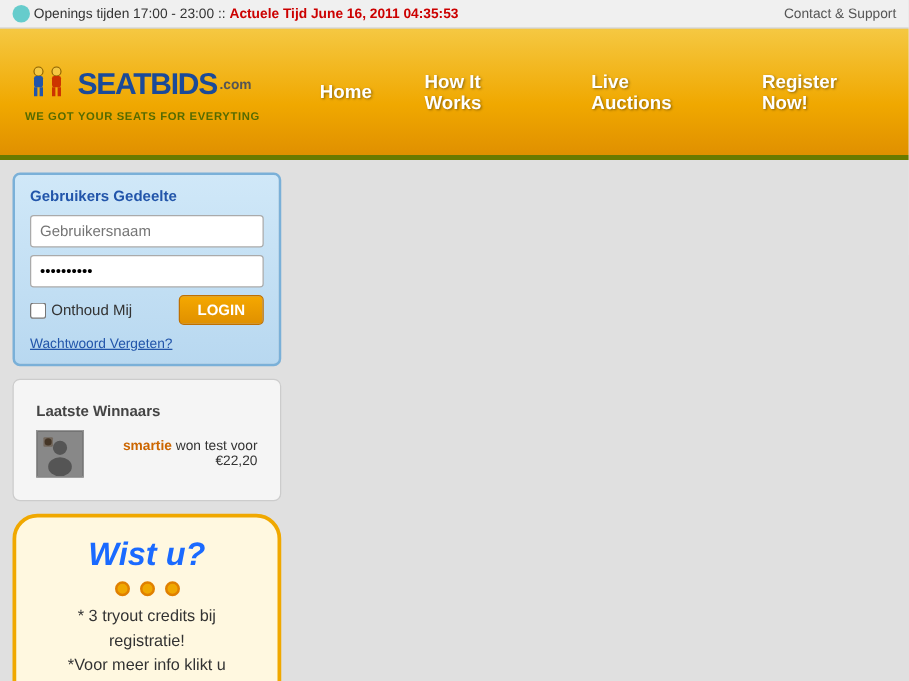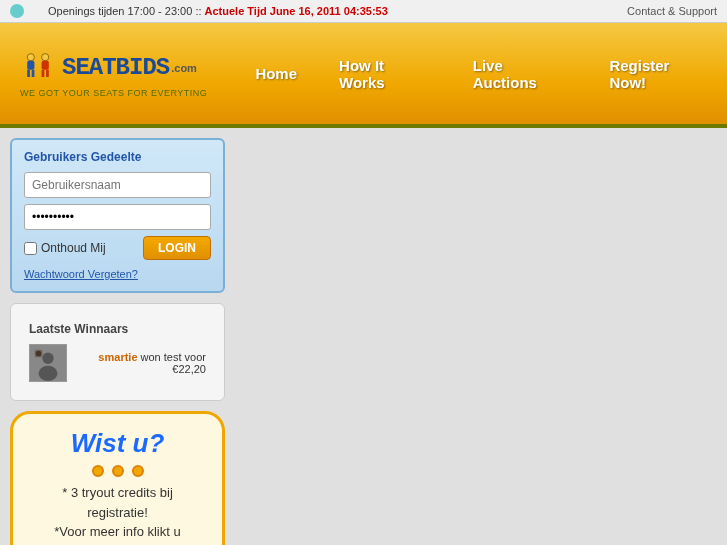--- a/index.html
+++ b/index.html
@@ -8,21 +8,21 @@
     
     #topbar {
       background: #f0f0f0;
       border-bottom: 1px solid #ccc;
       display: flex;
       align-items: center;
       justify-content: space-between;
       padding: 4px 10px;
       font-size: 11px;
     }
-    #topbar .left { display: flex; align-items: center; gap: 24px; }
+    #topbar .left { display: flex; align-items: center; gap: 3px; }
     #topbar .left .dot { width: 14px; height: 14px; background: #6cc; border-radius: 50%; display: inline-block; }
     #topbar .opening { color: #333; }
     #topbar .opening strong { color: #cc0000; }
     #topbar .right { color: #555; font-size: 11px; cursor: pointer; text-decoration: none; }
 
     
     #header {
       background: linear-gradient(180deg, #f5c842 0%, #f0a800 60%, #e09000 100%);
       border-bottom: 4px solid #6a7a00;
       display: flex;
@@ -35,21 +35,21 @@
       margin-right: 40px;
     }
     #logo-text {
       font-size: 28px; font-weight: bold; color: #2255aa; font-family: 'Arial Black', Arial, sans-serif;
       display: flex; align-items: center; gap: 2px;
     }
     #logo-icon {
       width: 36px; height: 36px; margin-right: 4px;
     }
     #logo-tagline {
-      font-size: 9px; color: #556b00; font-weight: normal; margin-top: 2px; letter-spacing: 0.5px;
+      font-size: 9px; color: #556b00; font-weight: bold; margin-top: 2px; letter-spacing: 0.5px;
     }
     #nav {
       display: flex; align-items: center; gap: 42px; margin-left: 8px; flex: 1; justify-content: space-between;
     }
     #nav a {
       color: #fff; text-decoration: none; font-size: 15px; font-weight: bold;
       text-shadow: 1px 1px 2px rgba(0,0,0,0.4);
     }
 
     
@@ -178,21 +178,21 @@
         <circle cx="12" cy="8" r="4" fill="#f5c842" stroke="#8a6000" stroke-width="1"></circle>
         <rect x="8" y="12" width="8" height="10" rx="2" fill="#2255aa"></rect>
         <rect x="8" y="22" width="3" height="8" fill="#2255aa"></rect>
         <rect x="13" y="22" width="3" height="8" fill="#2255aa"></rect>
 
         <circle cx="28" cy="8" r="4" fill="#f5c842" stroke="#8a6000" stroke-width="1"></circle>
         <rect x="24" y="12" width="8" height="10" rx="2" fill="#cc3300"></rect>
         <rect x="24" y="22" width="3" height="8" fill="#cc3300"></rect>
         <rect x="29" y="22" width="3" height="8" fill="#cc3300"></rect>
       </svg>
-      <span style="color:#1a4a99;font-size:24px;font-weight:900;letter-spacing:-1px;font-family:Liberation Mono, monospace;">SEATBIDS</span>
+      <span style="color:#1a4a99;font-size:24px;font-weight:900;letter-spacing:-1px;">SEATBIDS</span>
         <span style="color:#555;font-size:11px;">.com</span>
     </div>
     <div id="logo-tagline">WE GOT YOUR SEATS FOR EVERYTING</div>
   </div>
   <nav id="nav">
     <a href="#">Home</a>
     <a href="#">How It Works</a>
     <a href="#">Live Auctions</a>
     <a href="#">Register Now!</a>
   </nav>

